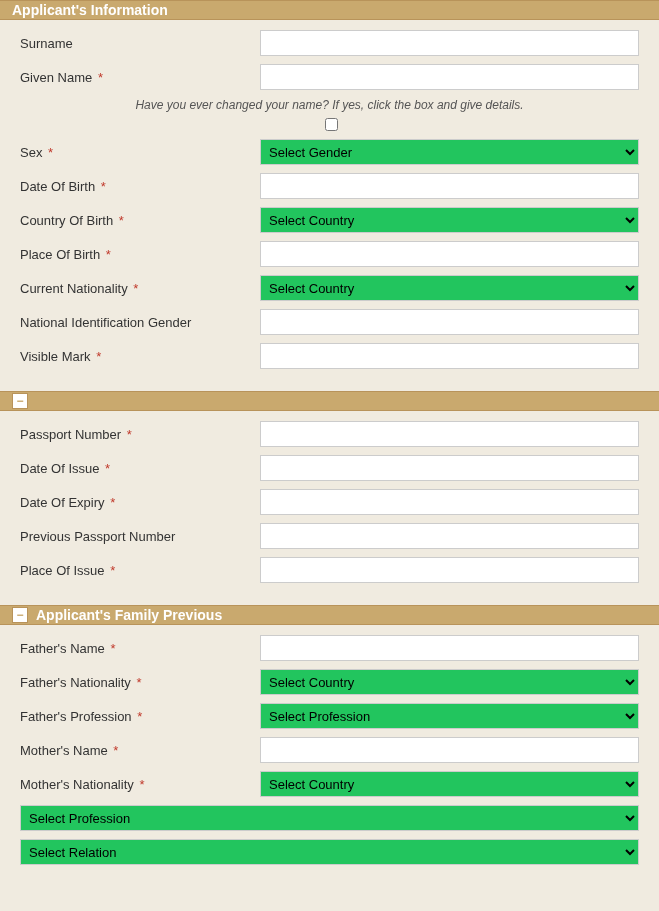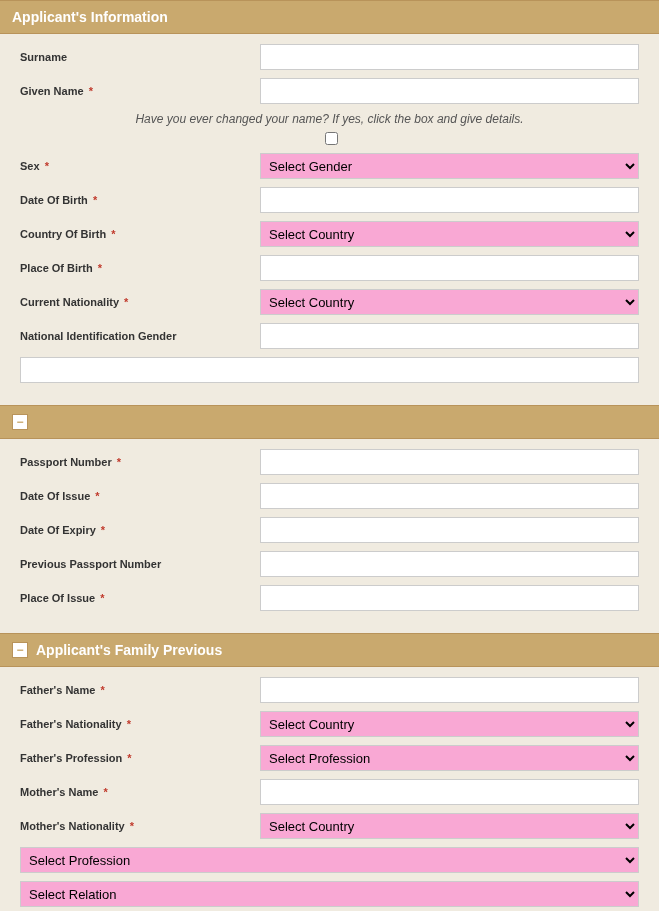--- a/index.html
+++ b/index.html
@@ -9,21 +9,21 @@
       background: #f0ebe0;
       color: #333;
       width: 659px;
     }
     .form-wrapper {
       background: #f0ebe0;
       padding: 0;
     }
     .section-header {
       background: #c9a96e;
-      padding: 8px 12px;
+      padding: 1px 12px;
       font-weight: bold;
       font-size: 14px;
       color: #fff;
       display: flex;
       align-items: center;
       gap: 8px;
       border-top: 1px solid #b8935a;
       border-bottom: 1px solid #b8935a;
     }
     .section-header .collapse-btn {
@@ -46,42 +46,42 @@
     }
     .form-row {
       display: flex;
       align-items: center;
       margin-bottom: 8px;
       gap: 10px;
     }
     .form-label {
       width: 230px;
       min-width: 230px;
-      font-weight: bold;
-      font-size: 11px;
+      font-weight: normal;
+      font-size: 13px;
       color: #333;
     }
     .required-star {
       color: #c0392b;
       margin-left: 2px;
     }
     .form-input {
       flex: 1;
       height: 26px;
       border: 1px solid #ccc;
       background: #fff;
       padding: 2px 6px;
       font-size: 13px;
       outline: none;
     }
     .form-select {
       flex: 1;
       height: 26px;
       border: 1px solid #ccc;
-      background: #f9a8d4;
+      background: #22c55e;
       padding: 2px 4px;
       font-size: 13px;
       outline: none;
       appearance: auto;
     }
     .name-change-row {
       font-style: italic;
       font-size: 12px;
       color: #555;
       margin-bottom: 8px;
@@ -153,20 +153,21 @@
         <option>Select Country</option>
       </select>
     </div>
 
     <div class="form-row">
       <label class="form-label">National Identification Gender</label>
       <input type="text" class="form-input" style="">
     </div>
 
     <div class="form-row">
+      <label class="form-label">Visible Mark <span class="required-star">*</span></label>
       <input type="text" class="form-input" style="">
     </div>
   </div>
 
   <div class="section-header">
     <span class="collapse-btn">−</span>
   </div>
   <div class="section-content">
 
     <div class="form-row">

